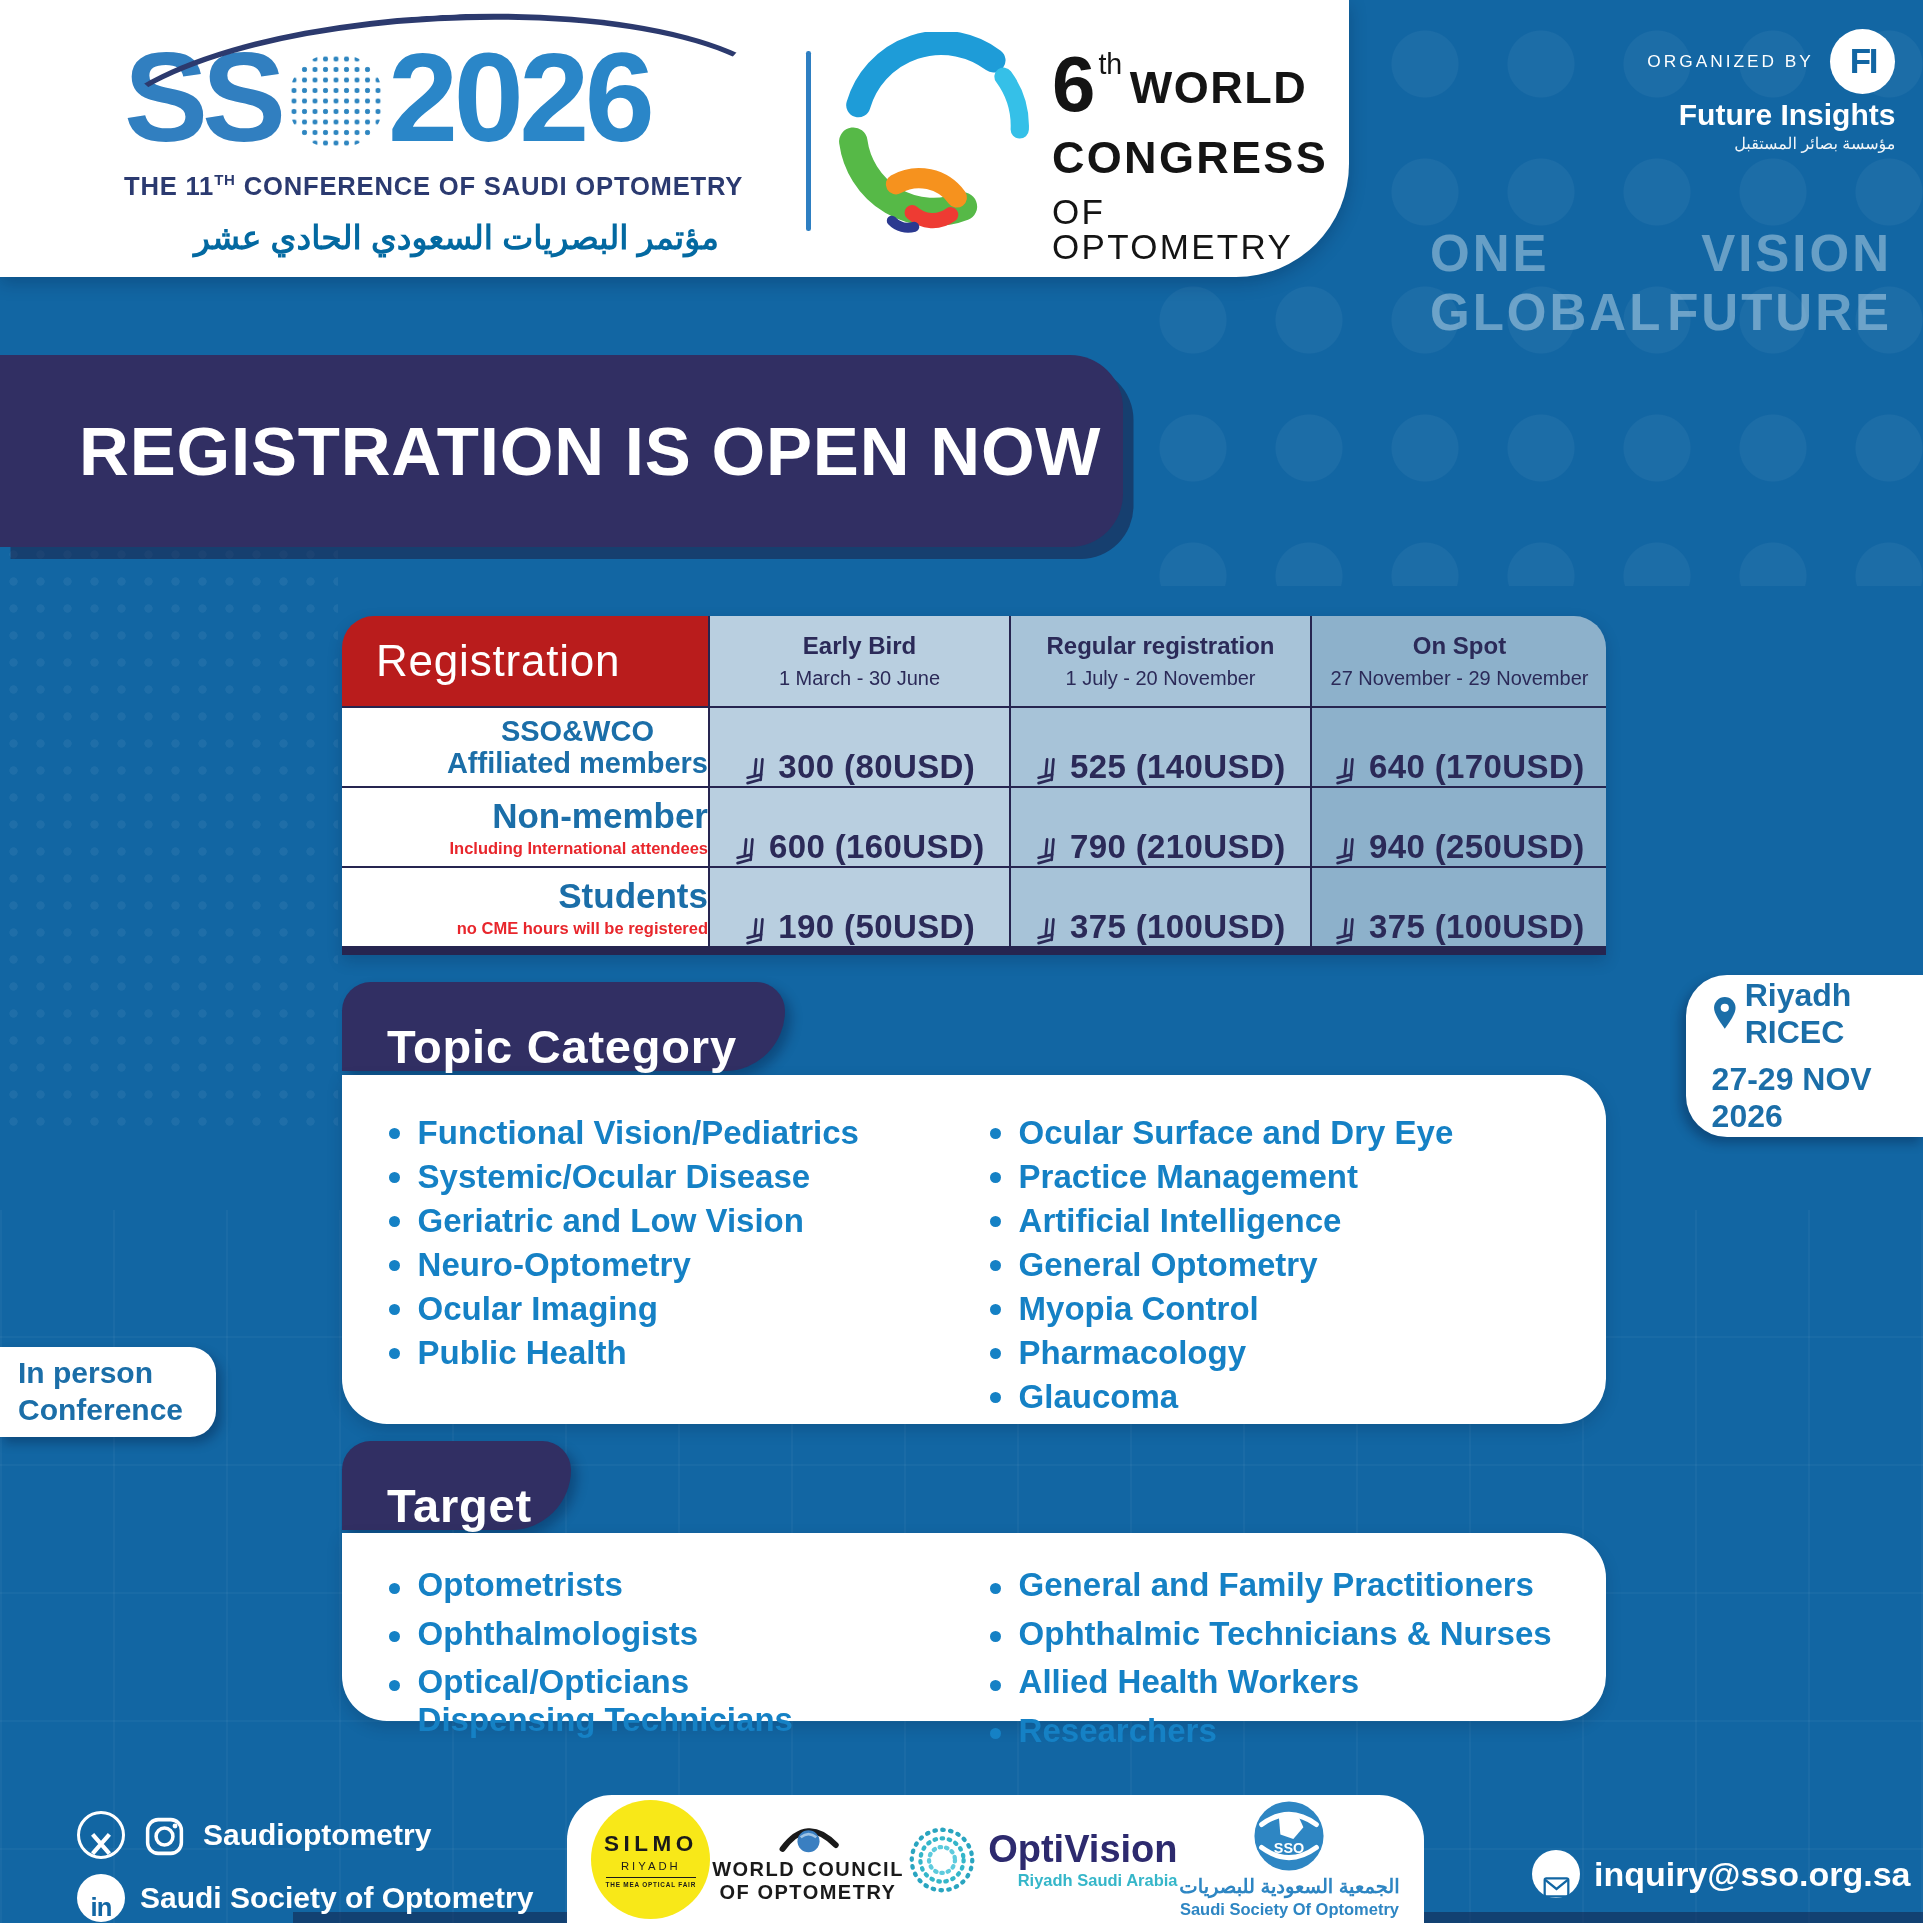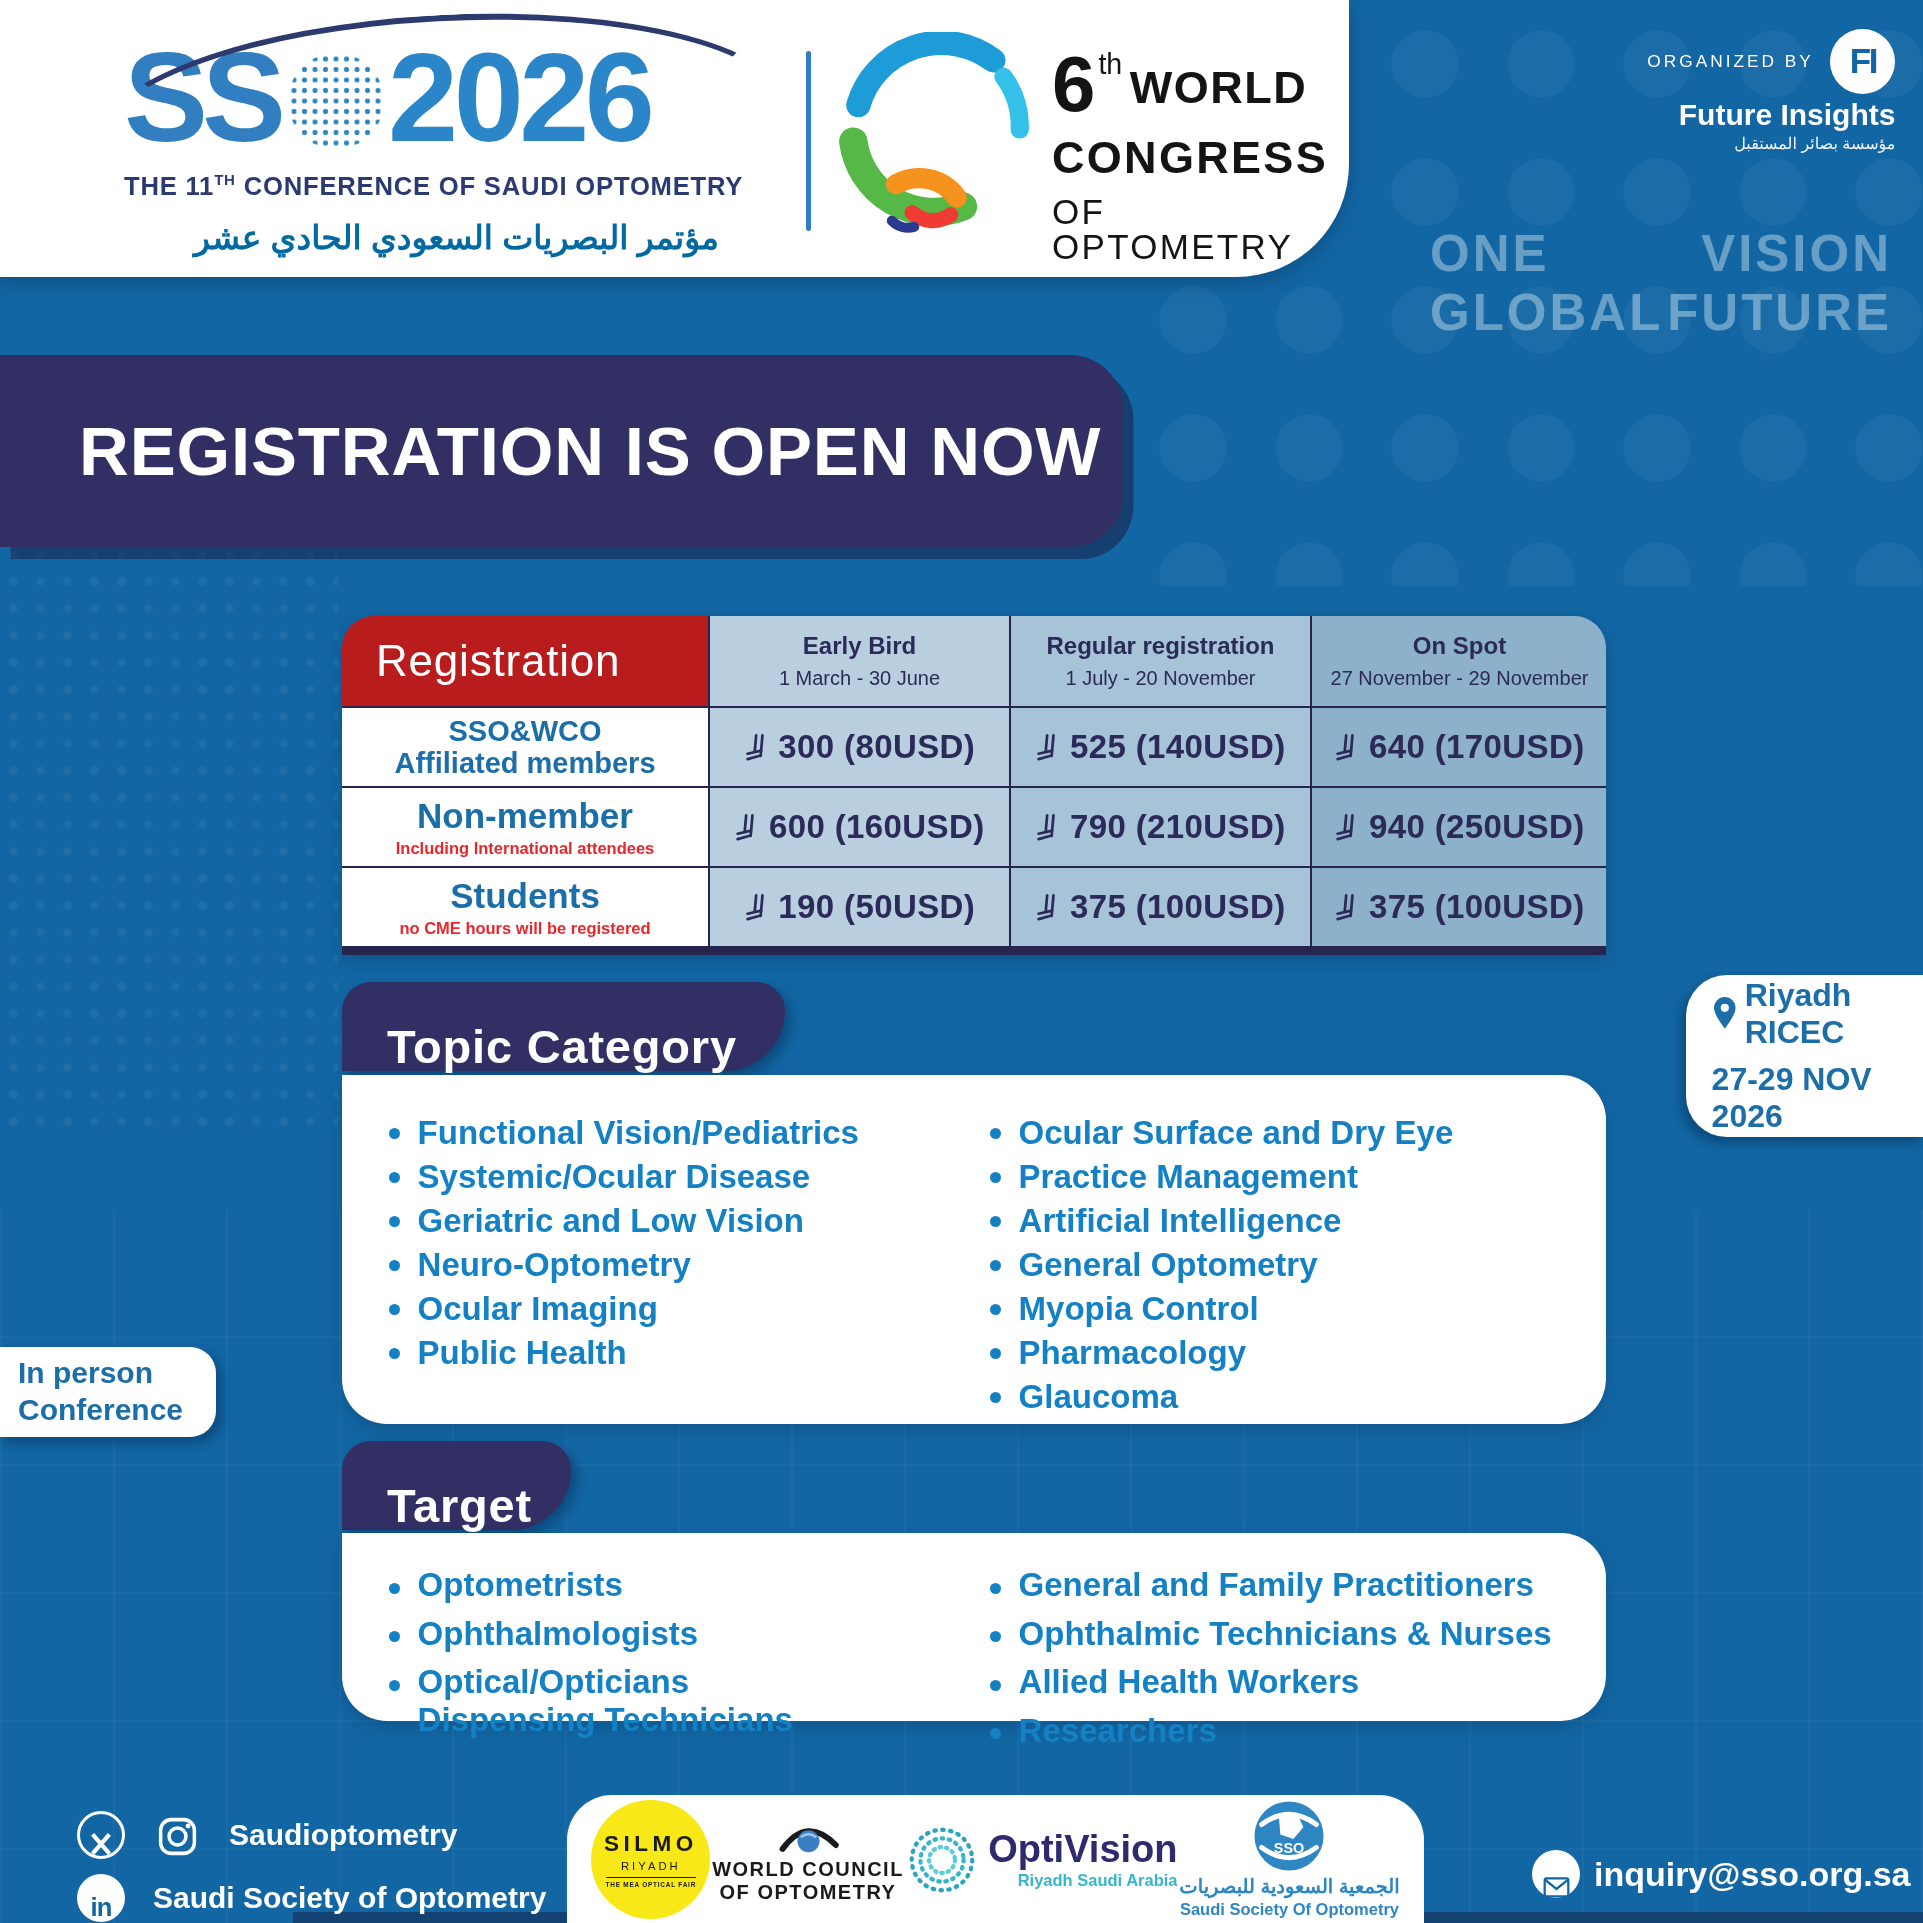--- a/index.html
+++ b/index.html
@@ -71,21 +71,21 @@
   
   .reg-table { position:absolute; left:342px; top:616px; width:1264px; z-index:2;
     display:grid; grid-template-columns:366px 301px 301px 297px; grid-template-rows:90px 80px 80px 80px;
     border-bottom:9px solid #262550; border-radius:32px 32px 0 0; overflow:hidden;
     box-shadow: 0 6px 15px rgba(0,20,50,.2); }
   .cell { display:flex; flex-direction:column; align-items:center; justify-content:center; }
   .c-early { background:#b9cfe0; }
   .c-reg { background:#a7c3d8; }
   .c-spot { background:#8db1cb; }
   .v-border { border-left:2.3px solid #262550; }
-  .h-border { border-top:2.3px solid #262550; }
+  .h-border { border-top:2.3px solid #262550;align-items:flex-end; }
   .head-title { background:#b91c1c; align-items:flex-start; justify-content:center; padding-left:34px; }
   .head-title span { color:#fff; font-size:44px; font-weight:500; letter-spacing:0.8px; }
   .col-label { font-size:24px; font-weight:700; color:#2b2a58; }
   .col-dates { font-size:20px; color:#2b2a58; margin-top:7.5px; }
   .label-cell { background:#ffffff; }
   .row-label { color:#1b6ea8; font-weight:700; font-size:35px; text-align:center; line-height:1.12; }
   .row-label.small { font-size:29px; }
   .row-note { color:#e8262c; font-size:16.5px; font-weight:700; margin-top:3px; text-align:center; }
   .price-cell { flex-direction:row; gap:7.5px; }
   .price-cell span { color:#2b2a58; font-size:33px; font-weight:600; letter-spacing:0.4px; }
@@ -120,21 +120,21 @@
   .inperson-badge span { color:#1b6ea8; font-size:30px; font-weight:700; line-height:1.22; }
   .location-badge { position:absolute; left:1686px; top:975px; width:238px; height:162px; background:#fff; z-index:2;
     border-radius:41px 0 0 41px; display:flex; flex-direction:column; justify-content:center; padding-left:25.6px; gap:10.5px;
     box-shadow: -4.5px 6px 10.5px rgba(0,10,40,.3); }
   .loc-row { display:flex; align-items:center; gap:7.5px; }
   .location-badge span { color:#1b6ea8; font-size:32px; font-weight:700; }
   .pin-icon { width:25.6px; height:33px; flex:0 0 auto; }
 
   
   .social-block { position:absolute; left:77px; top:1811px; z-index:2; }
-  .social-row { display:flex; align-items:center; gap:28px; margin-bottom:15px; }
+  .social-row { display:flex; align-items:center; gap:15px; margin-bottom:15px; }
   .icon-circle { width:48px; height:48px; border-radius:50%; display:flex; align-items:flex-end; justify-content:center; }
   .icon-outline { border:3.8px solid #fff; }
   .icon-solid { background:#fff; }
   .li-text { color:#1266a3; font-size:25.6px; font-weight:800; letter-spacing:-0.8px; }
   .social-handle { color:#fff; font-size:30px; font-weight:600; }
   .footer-panel { position:absolute; left:567px; top:1795px; width:857px; height:129px; background:#fff; z-index:2;
     border-radius:45px 45px 0 0; display:flex; align-items:center; justify-content:space-evenly; padding:0 22.5px; }
   .silmo-circle { width:119px; height:119px; border-radius:50%; background:#f8e818; display:flex;
     flex-direction:column; align-items:center; justify-content:center; color:#1a1a1a; }
   .silmo-name { font-size:22.5px; font-weight:600; letter-spacing:4.5px; }

